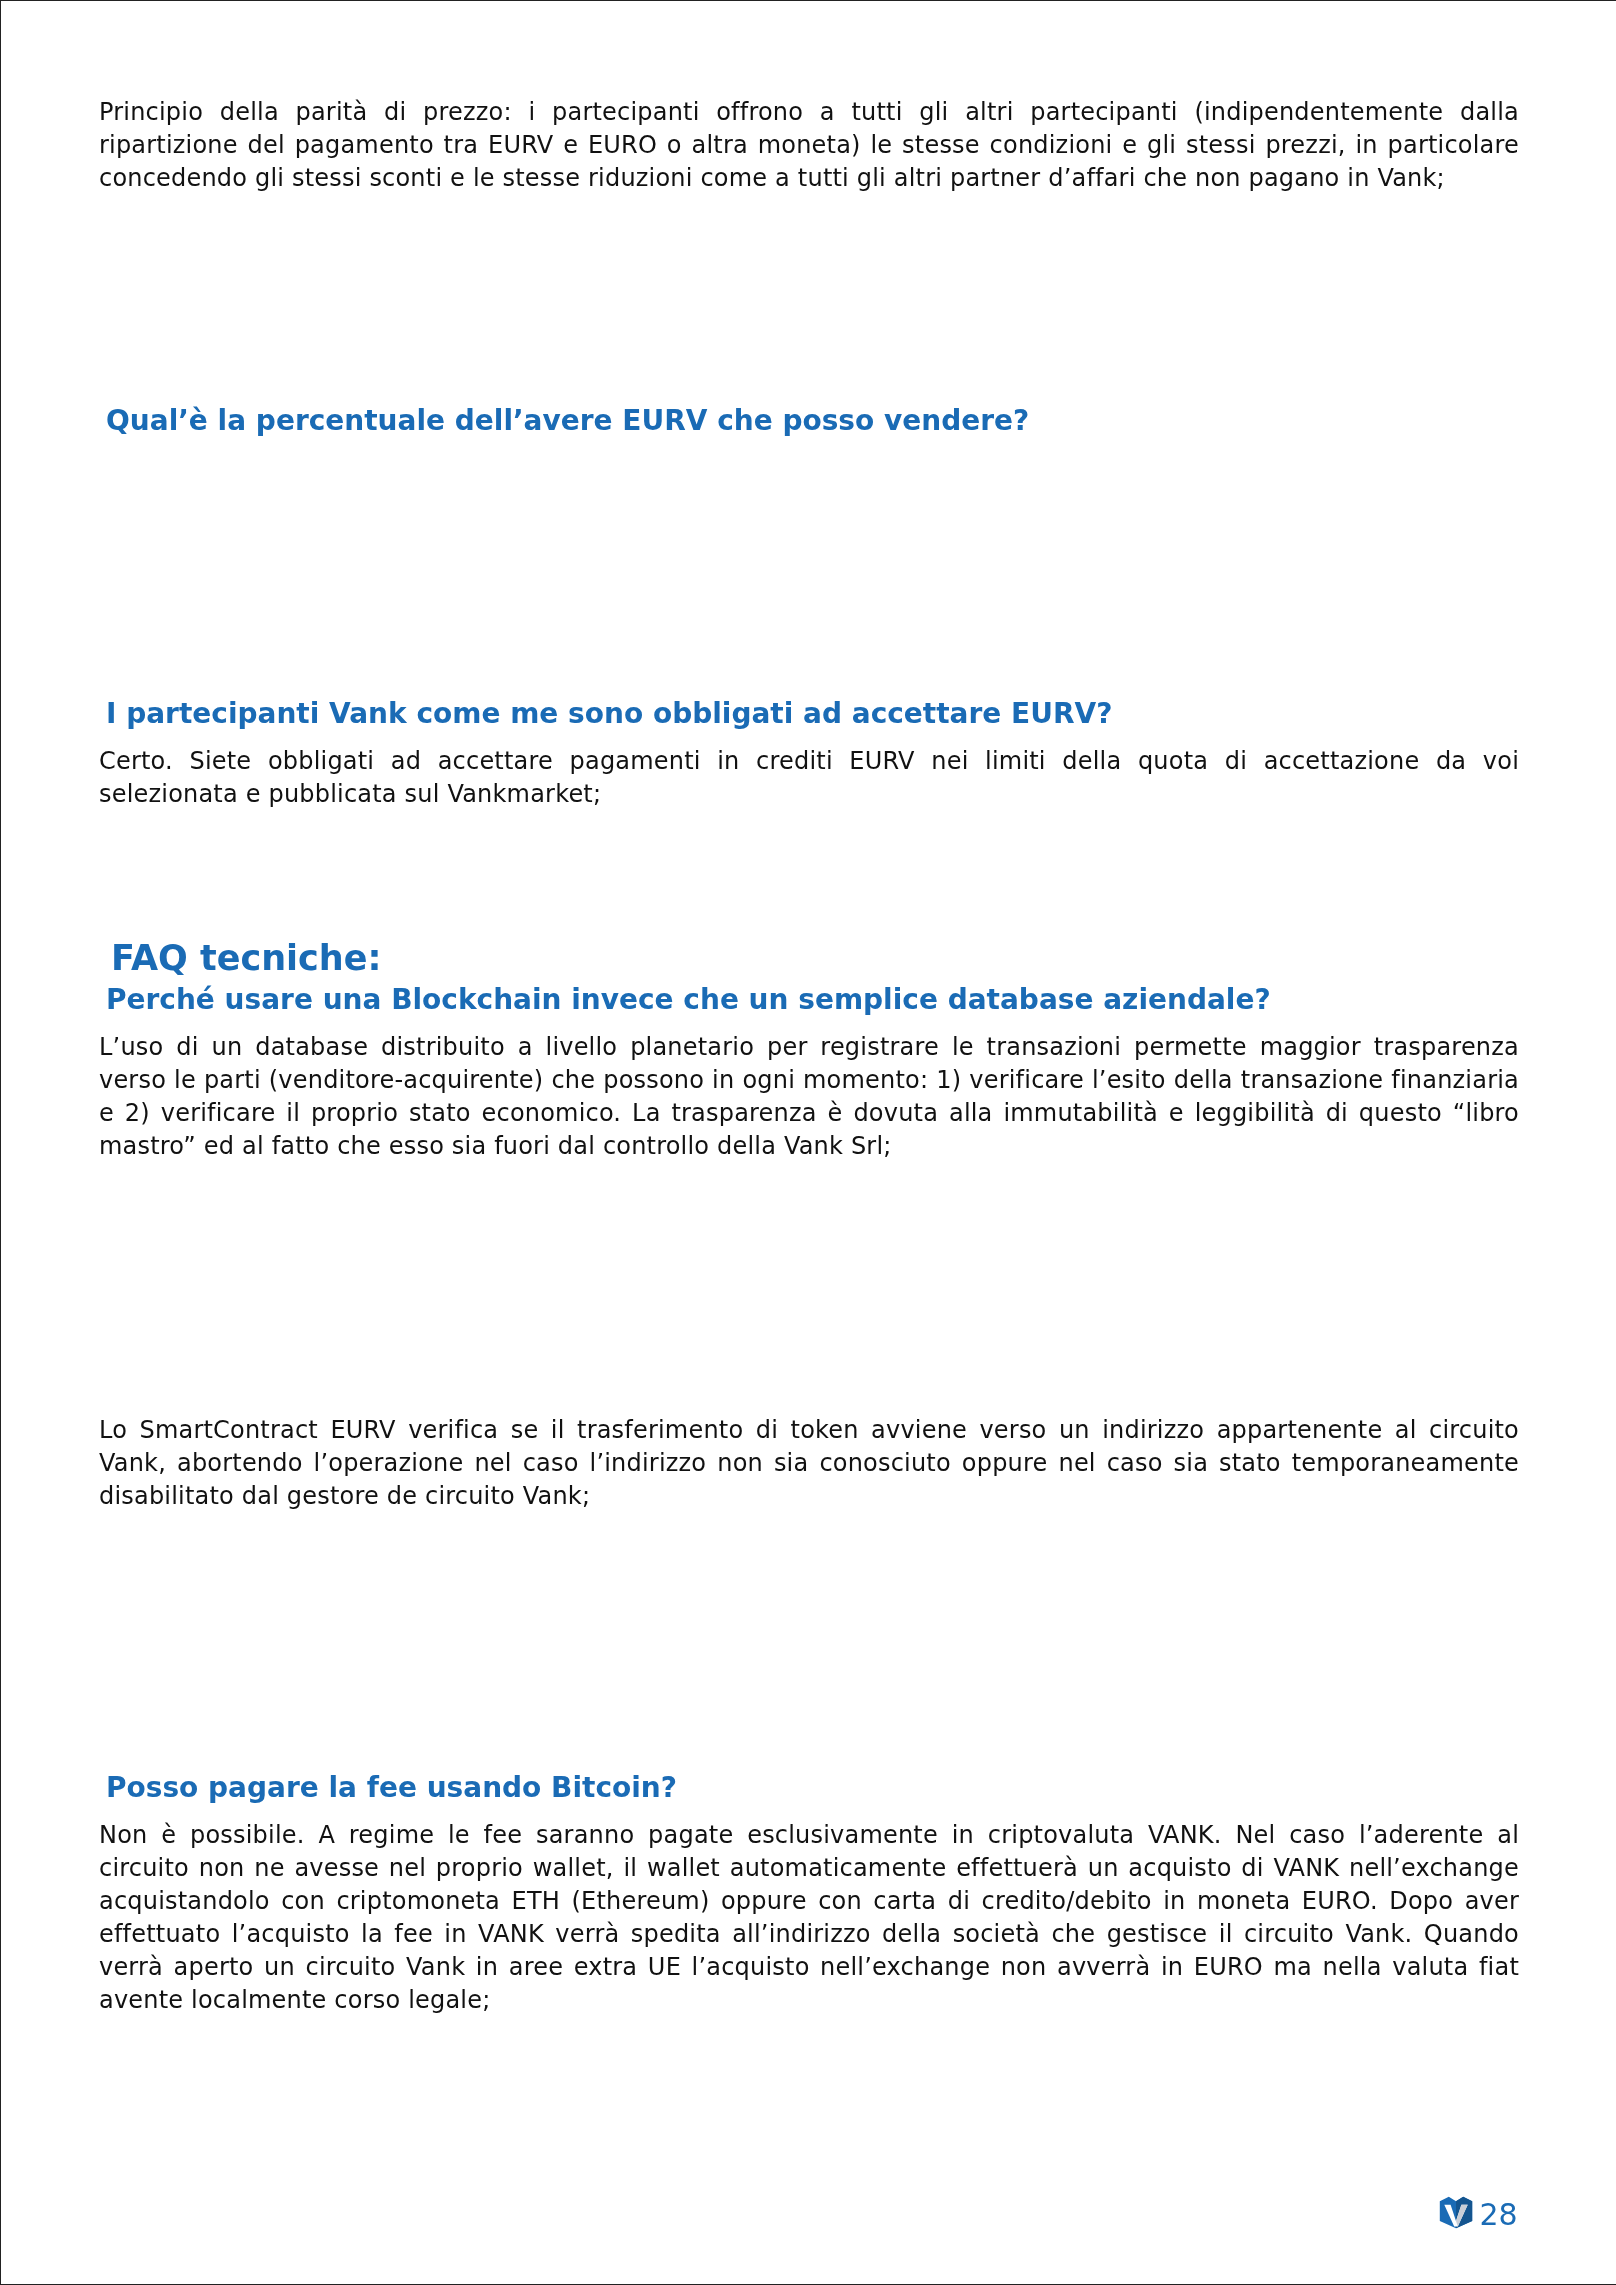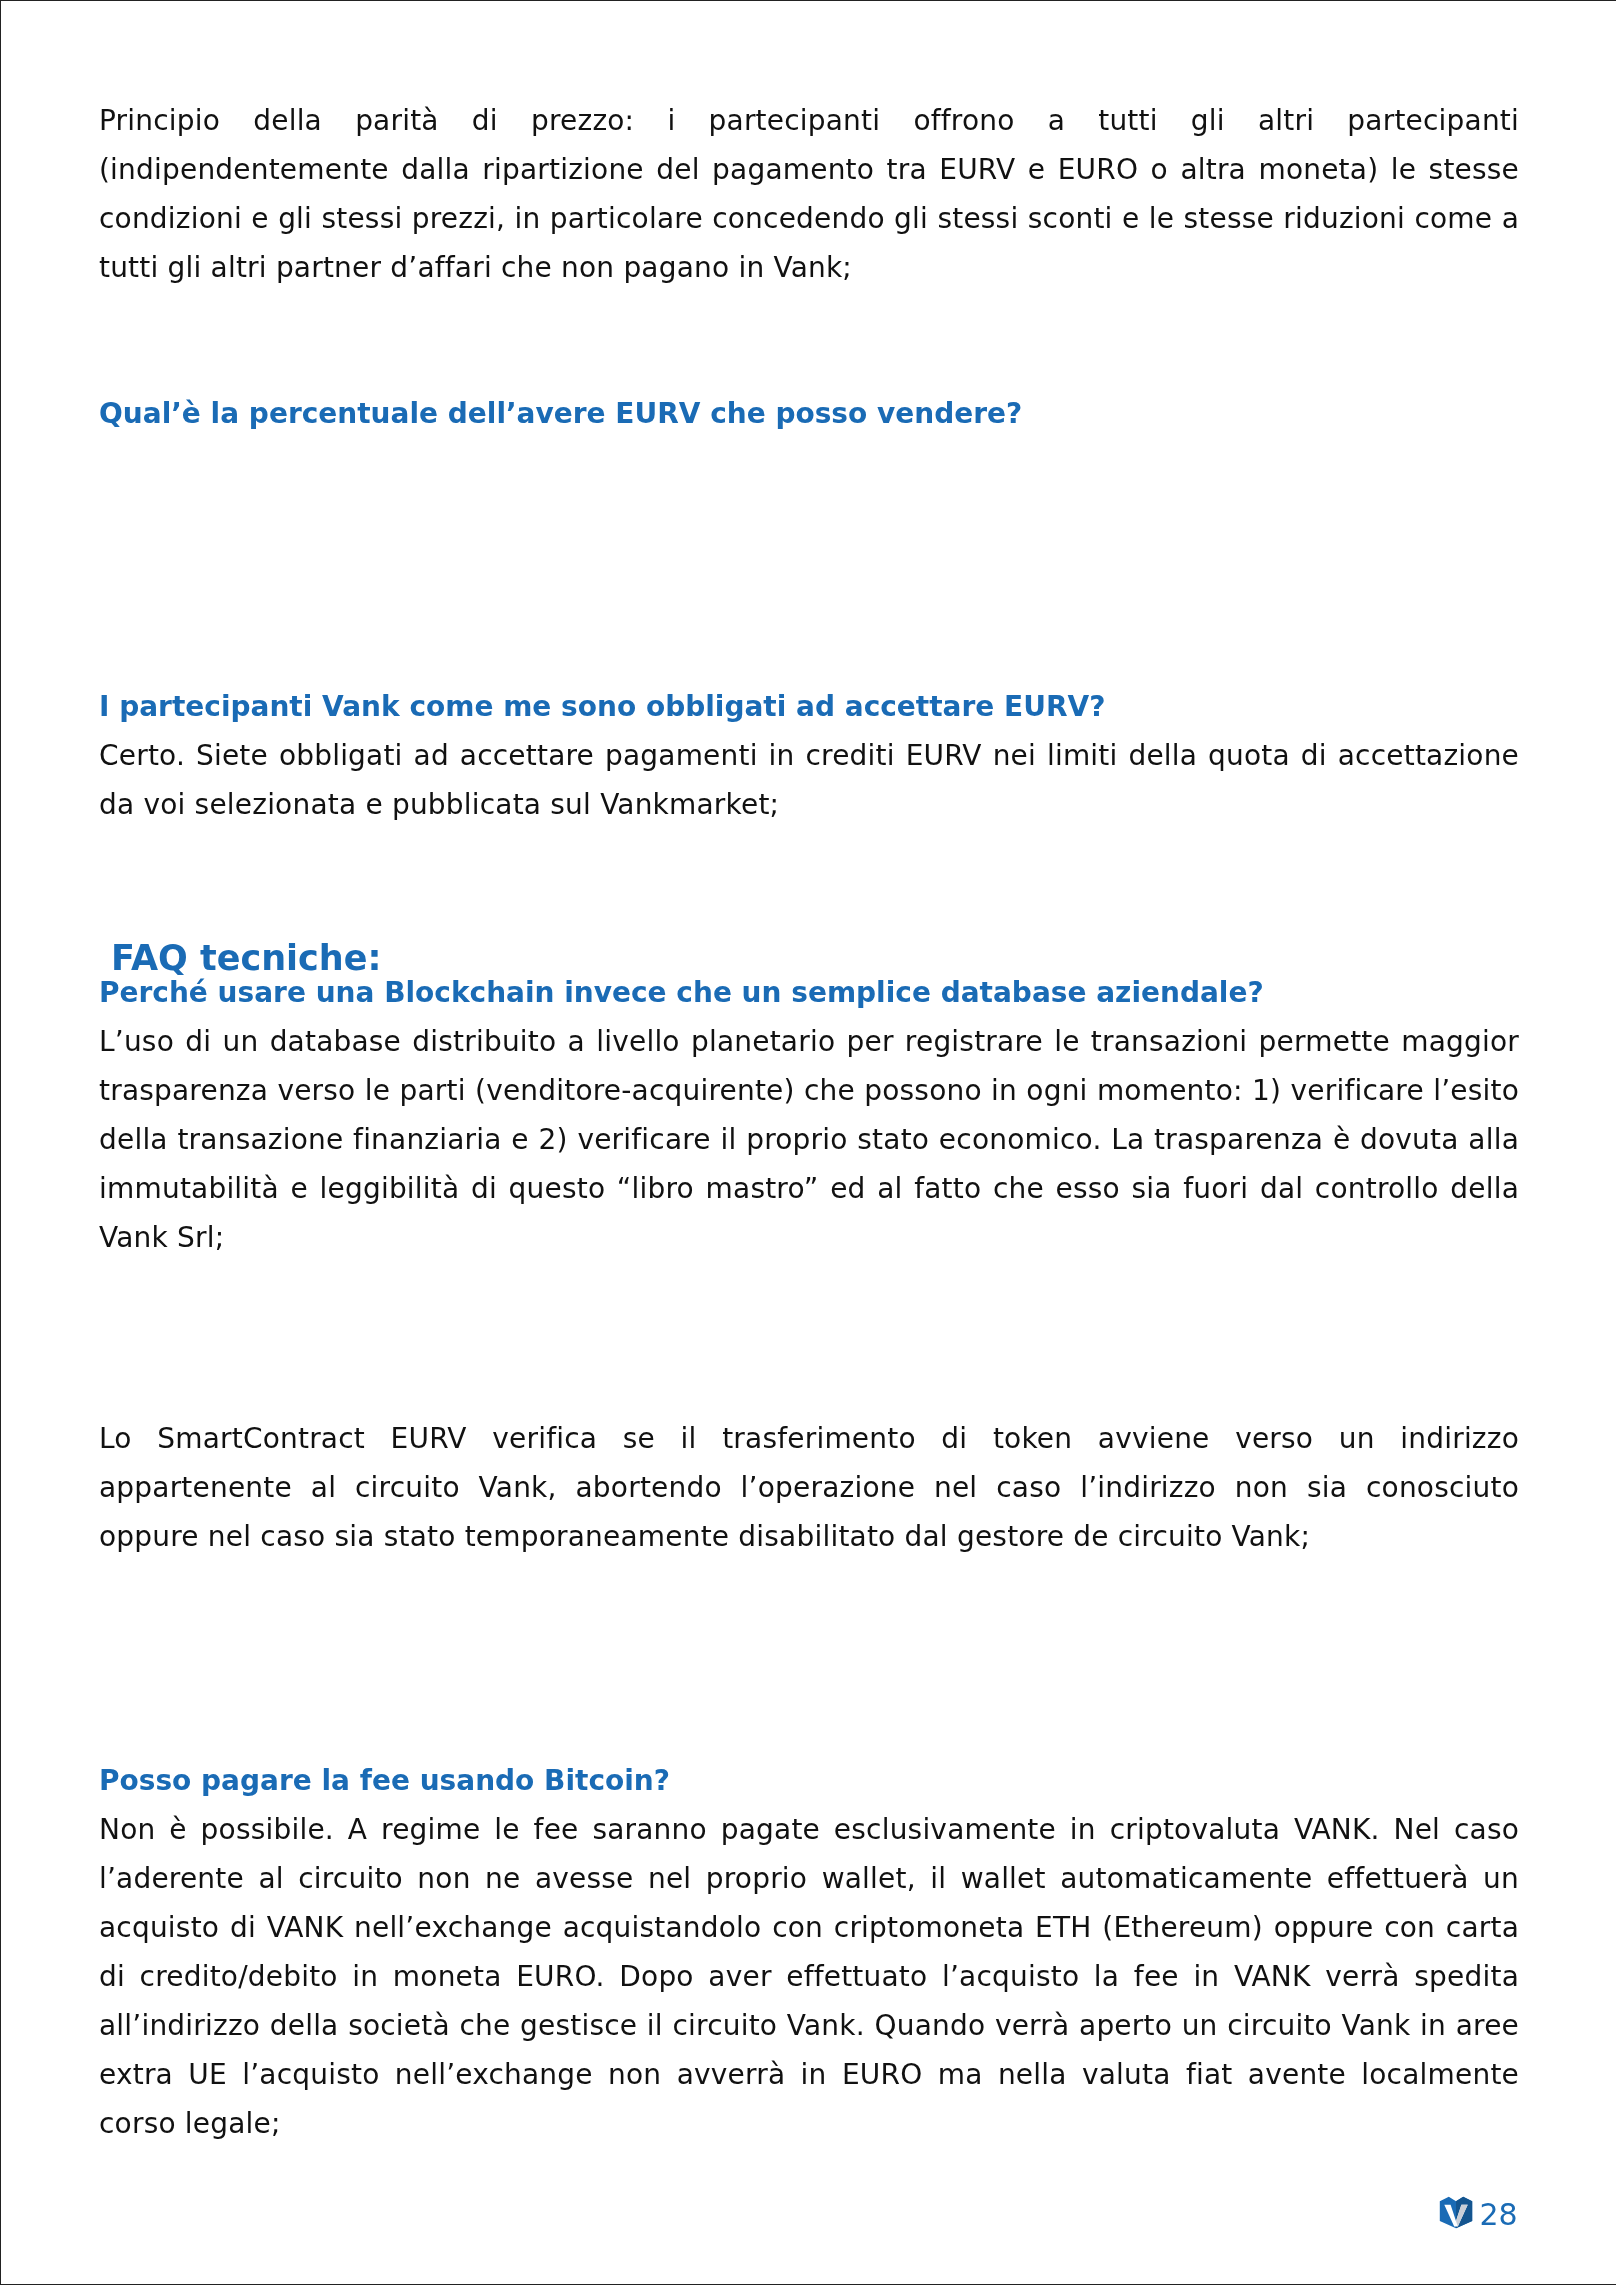--- a/index.html
+++ b/index.html
@@ -9,27 +9,27 @@
     width: 1615px; height: 2283px;
     border: 0.9px solid #222222;
     background: #ffffff;
   }
   .content {
     position: absolute; left: 98px; top: 95px; width: 1420px;
     font-family: "DejaVu Sans", sans-serif;
     color: #111111;
   }
   .para {
-    font-size: 28px; line-height: 49px;
+    font-size: 24px; line-height: 33px;
     text-align: justify; margin: 0;
     letter-spacing: 0.2px;
   }
   .q {
     font-size: 28px; line-height: 49px; font-weight: bold;
-    color: #1a6bb5; margin: 0;
+    color: #1a6bb5; margin: 7px;
   }
   .section-title {
     font-size: 35px; line-height: 51px; font-weight: bold;
     color: #1a6bb5; margin: 12px;
   }
   .block { position: absolute; left: 0; width: 1420px; }
   .footer {
     position: absolute; left: 1437px; top: 2193px;
     display: flex; align-items: center; gap: 5.4px;
   }

